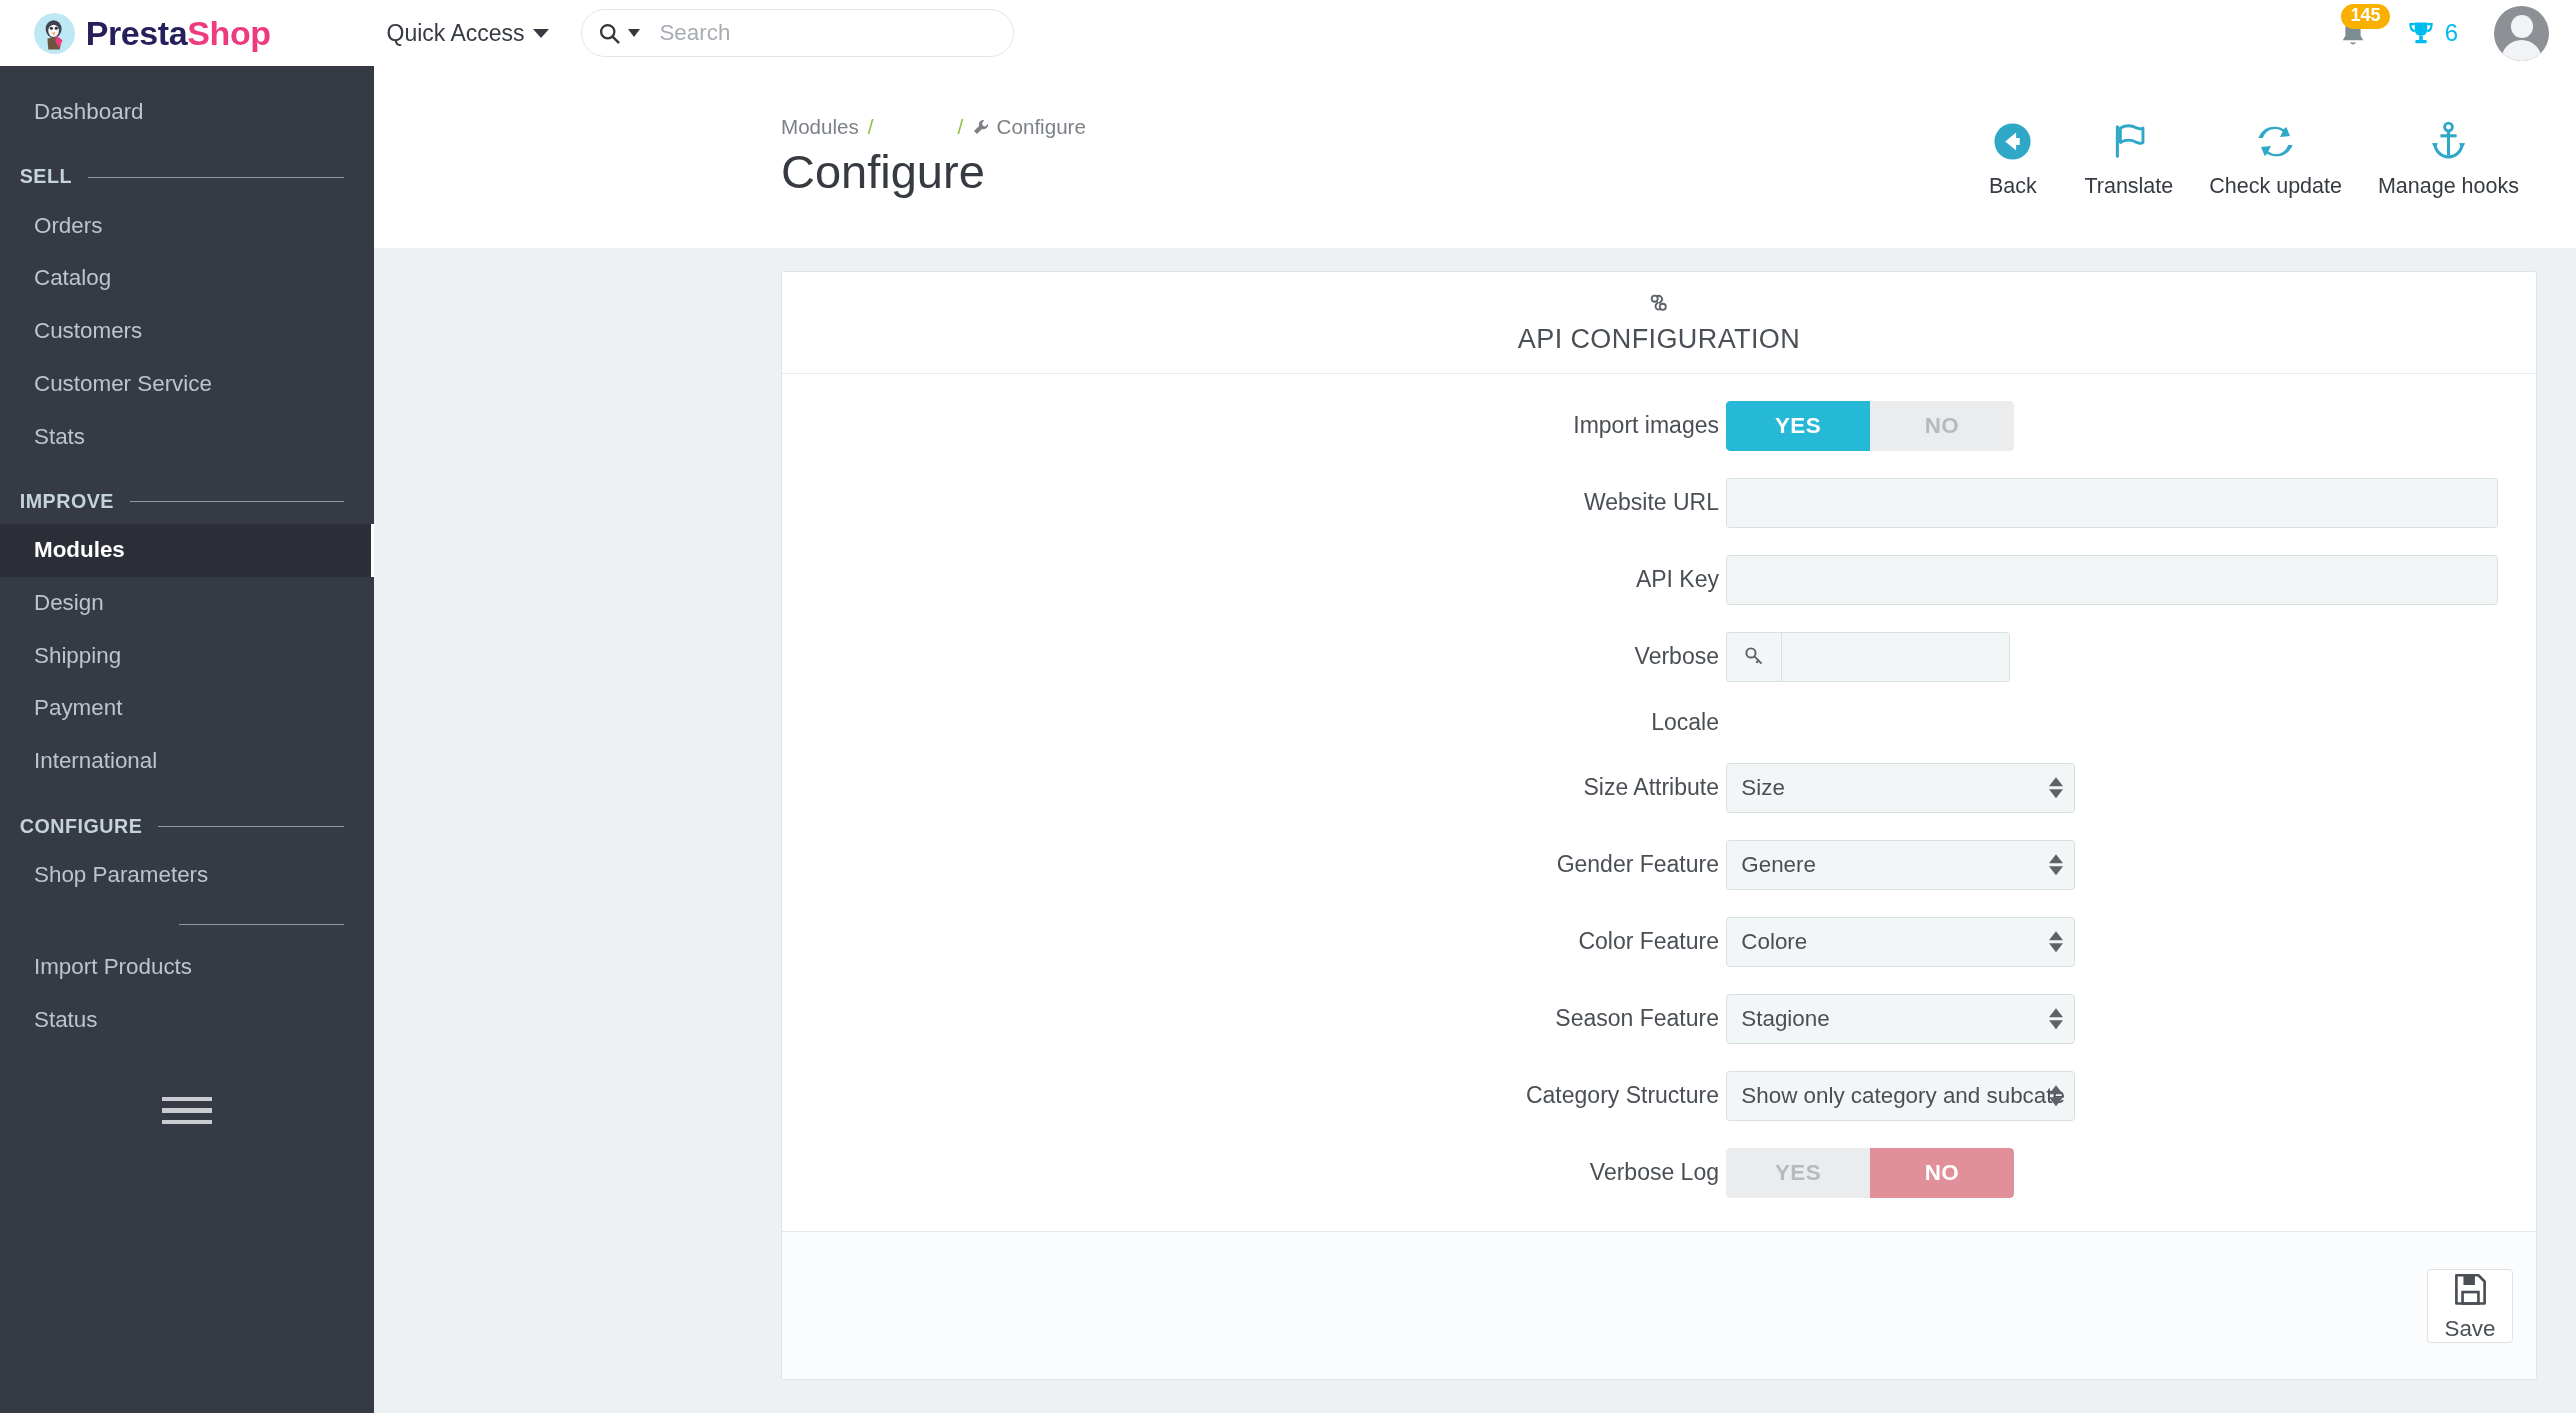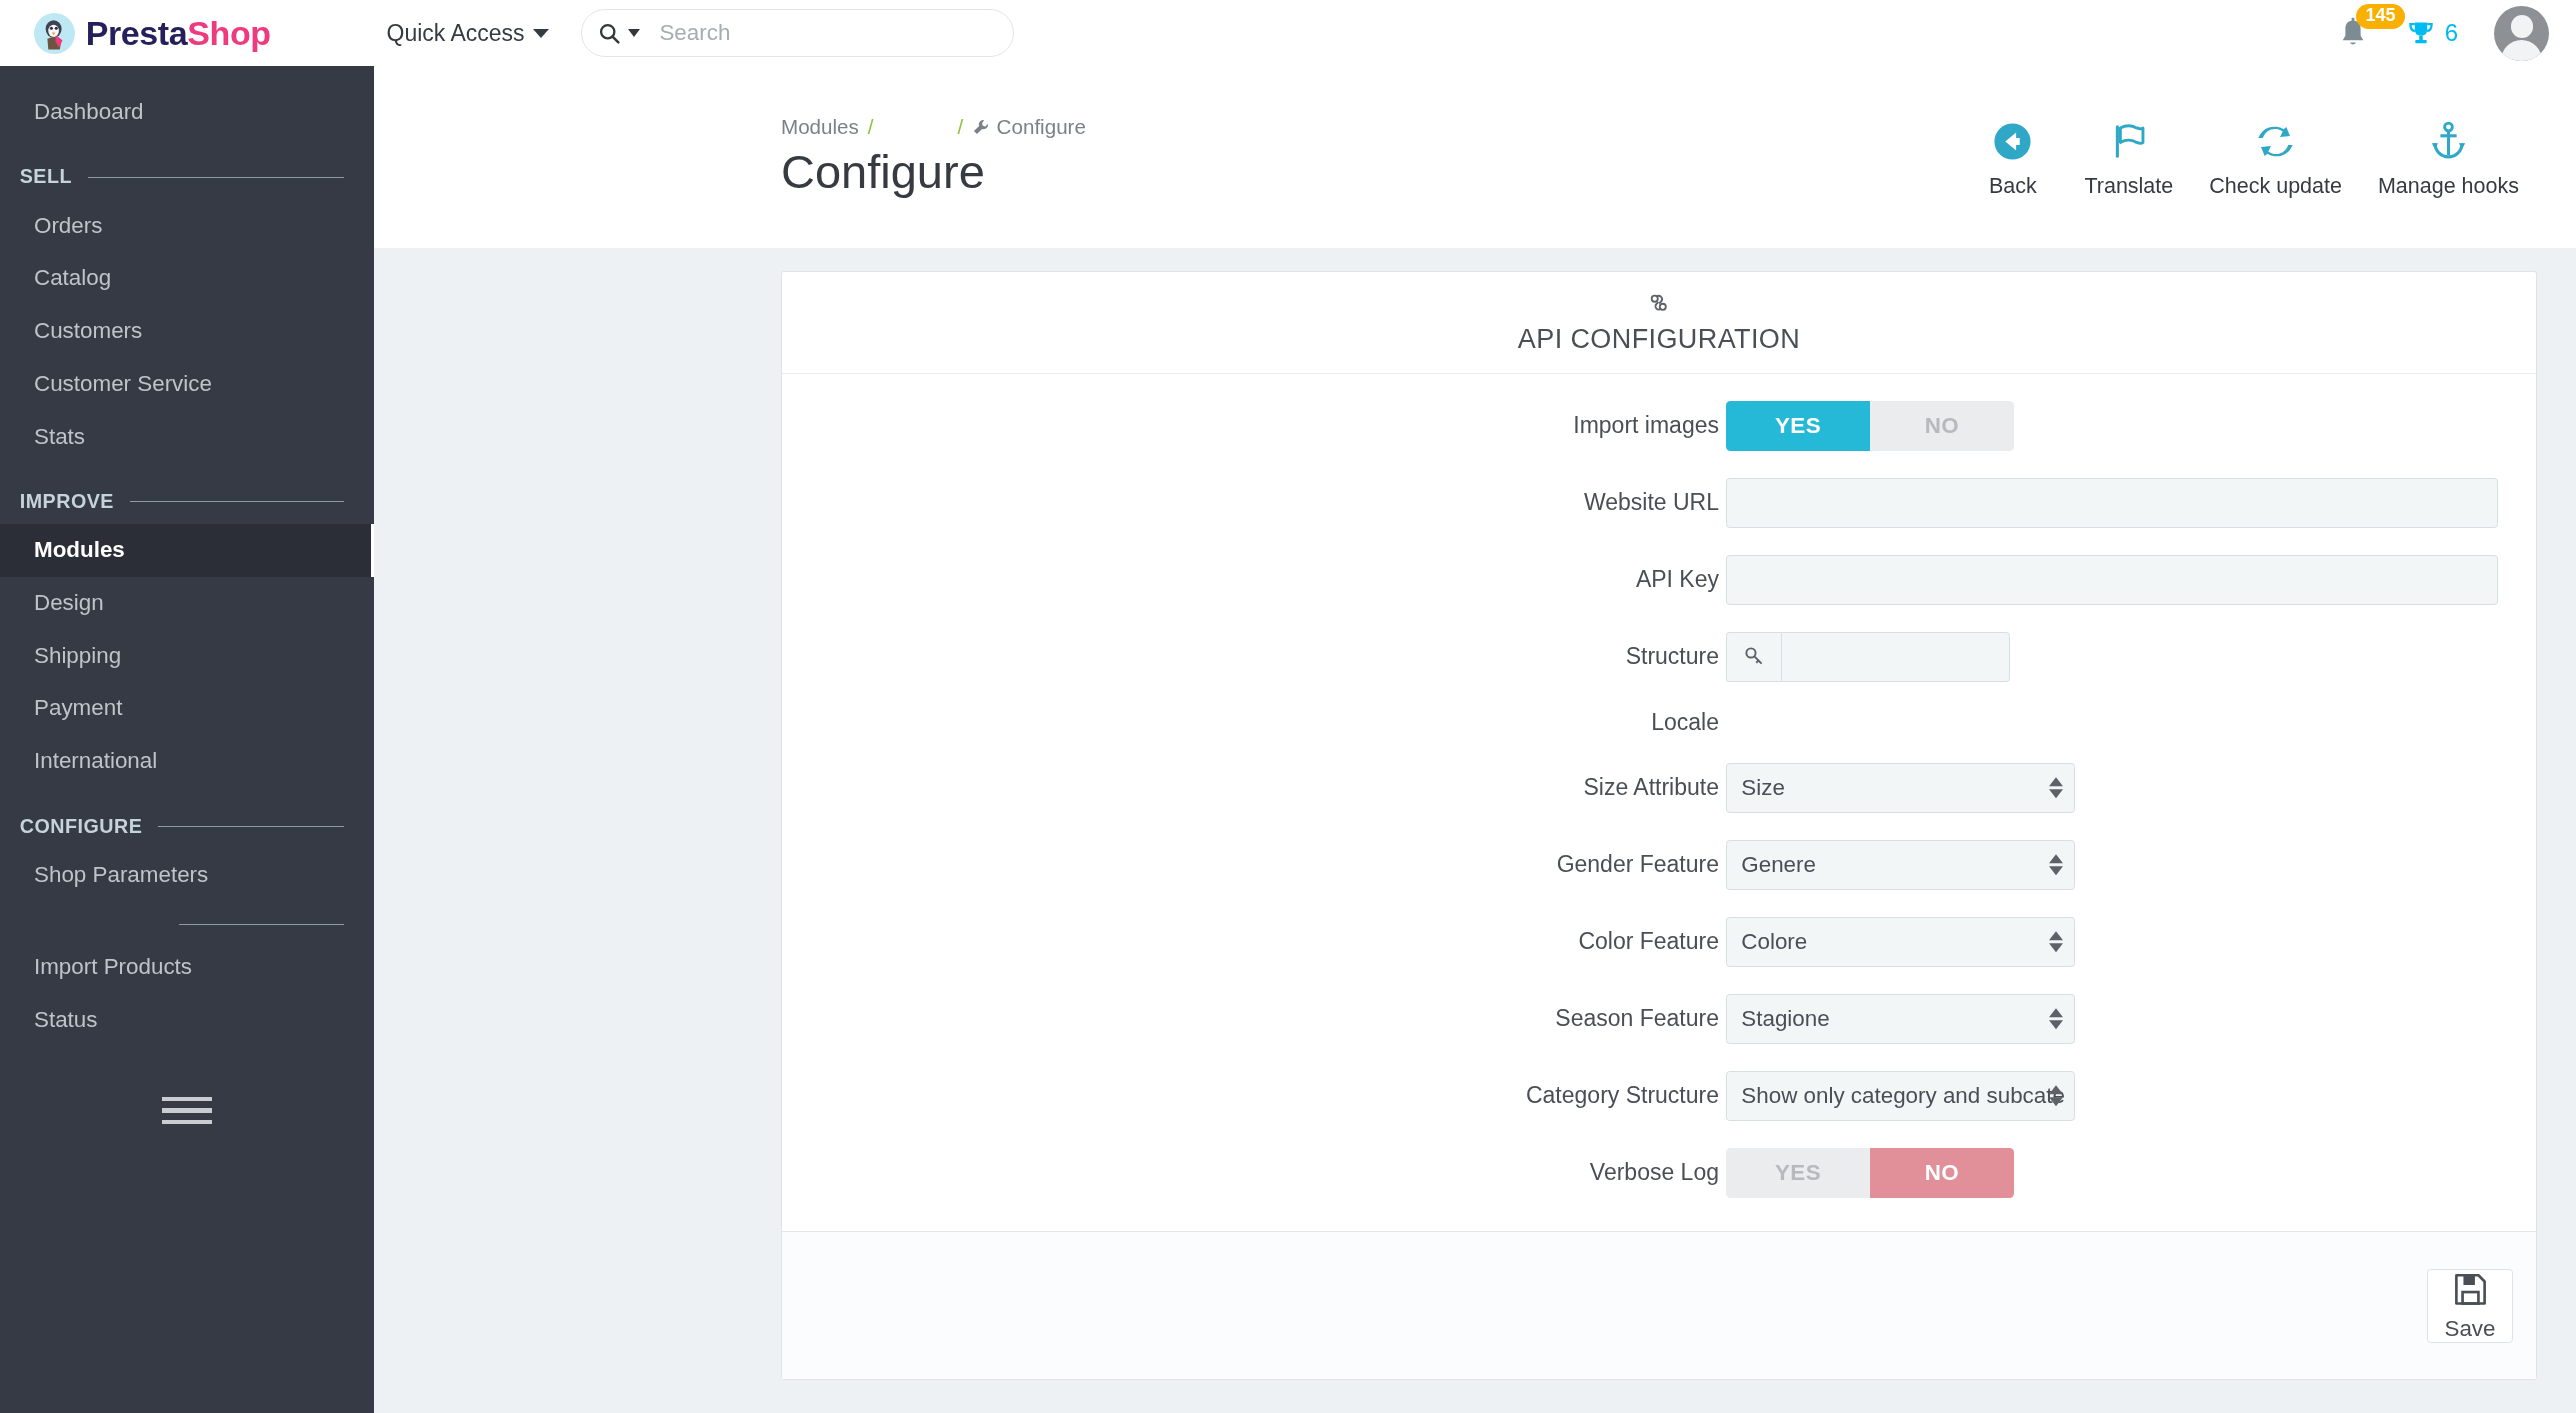--- a/index.html
+++ b/index.html
@@ -66,21 +66,21 @@
     padding-left: 12.5px;
   }
   .searchbox input::placeholder { color: #a7acb2; }
 
   .topbar-right {
     margin-left: auto; display: flex; align-items: center;
     gap: 36px; padding-right: 27px;
   }
   .bell-wrap { position: relative; display:flex; align-items:center; cursor:pointer; }
   .bell-badge {
-    position: absolute; top: -12.5px; left: 20px;
+    position: absolute; top: -12.5px; left: 5px;
     background: #fab000; color: #fff;
     font-size: 18px; font-weight: bold;
     border-radius: 12.5px; padding: 1.8px 9.8px 2.7px;
     line-height: 1.15;
   }
   .trophy-wrap { display:flex; align-items:center; gap:9px; cursor:pointer; }
   .trophy-count { color: #00bbf0; font-size: 24px; }
   .avatar {
     width: 55px; height: 55px; border-radius: 50%;
     background: #8d9196; overflow: hidden; position: relative;
@@ -435,21 +435,21 @@
           </div>
 
           <div class="form-row">
             <div class="form-label">API Key</div>
             <div class="form-ctl">
               <input class="txt-input" type="text" value="" style="">
             </div>
           </div>
 
           <div class="form-row">
-            <div class="form-label">Structure</div>
+            <div class="form-label">Verbose</div>
             <div class="form-ctl">
               <div class="input-group">
                 <div class="input-addon">
                   <svg width="23" height="23" viewBox="0 0 26 26">
                     <circle cx="9" cy="9" r="5.2" fill="none" stroke="#5d6268" stroke-width="2.2"></circle>
                     <line x1="12.6" y1="12.6" x2="21" y2="21" stroke="#5d6268" stroke-width="2.2"></line>
                     <line x1="17.5" y1="17.5" x2="15" y2="20" stroke="#5d6268" stroke-width="2.2"></line>
                   </svg>
                 </div>
                 <input class="txt-input" type="password" value="" style="">

